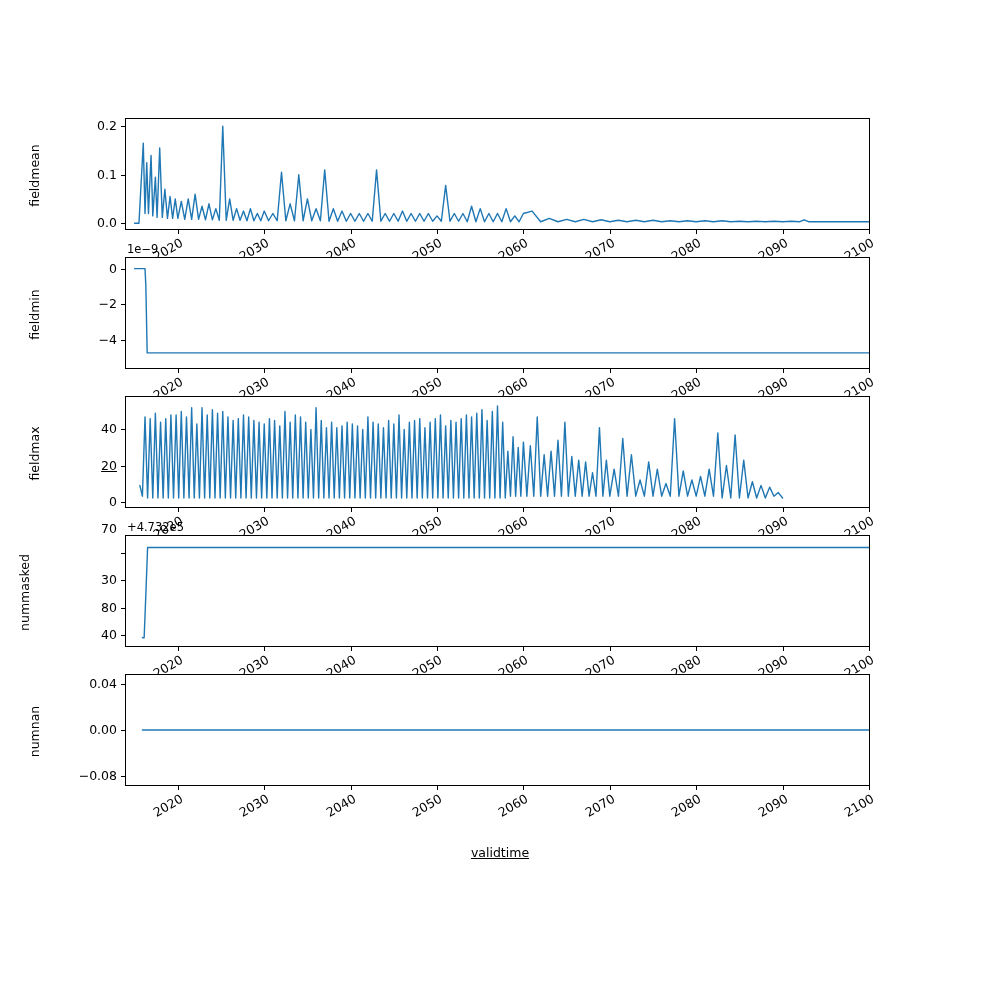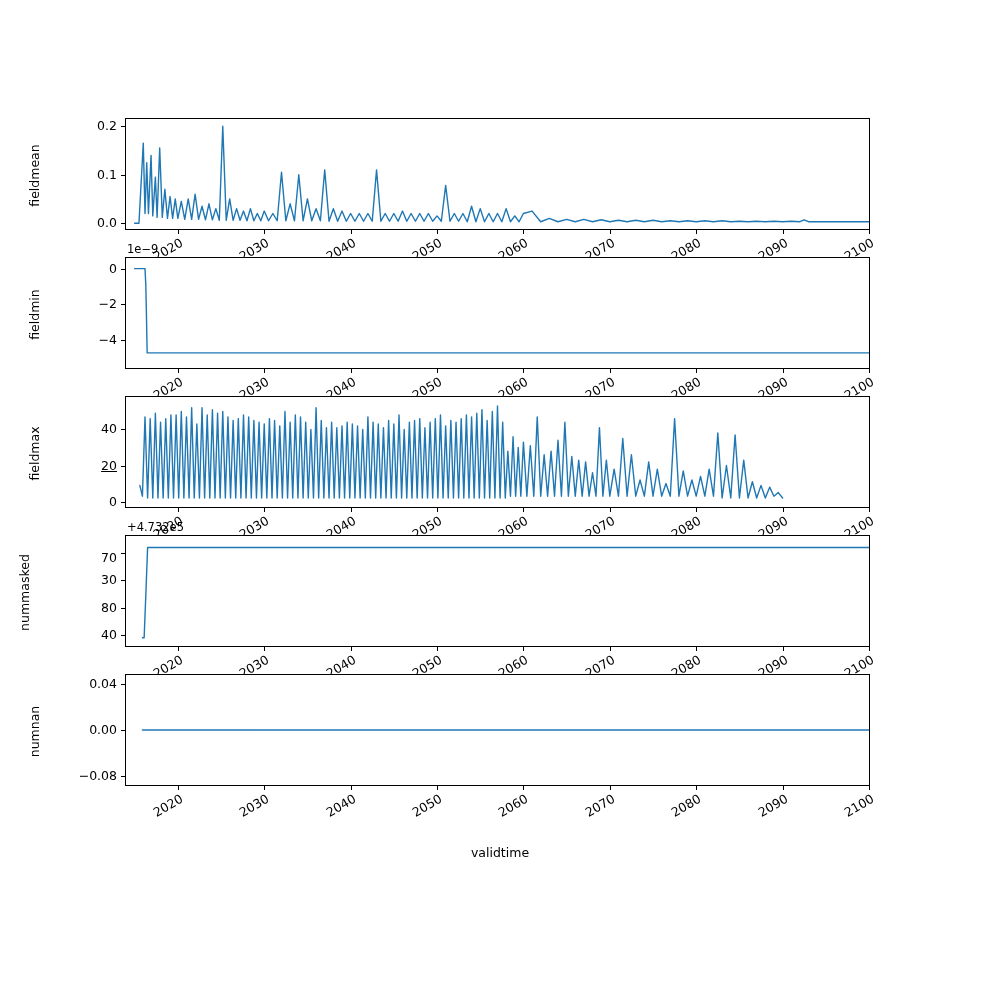--- a/index.html
+++ b/index.html
@@ -221,21 +221,21 @@
   </div>
   <div class="ylabel" style="left:24px; top:585px; width:120px; text-align:center; transform: translateX(-60px) rotate(-90deg);">nummasked</div>
   <div class="offset-label" style="left:127px; top:520px;">+4.732e5</div>
   <div id="yticks-3">
       <div class="ytick" style="left: 47px; width: 70px; top: 627px;">40</div>
       <div class="ytick-mark" style="left: 121px; top: 635px;"></div>
       <div class="ytick" style="left: 47px; width: 70px; top: 599.5px;">80</div>
       <div class="ytick-mark" style="left: 121px; top: 607.5px;"></div>
       <div class="ytick" style="left: 47px; width: 70px; top: 572px;">30</div>
       <div class="ytick-mark" style="left: 121px; top: 580px;"></div>
-      <div class="ytick" style="left: 47px; width: 70px; top: 550px;">70</div>
+      <div class="ytick" style="left: 47px; width: 70px; top: 521px;">70</div>
       <div class="ytick-mark" style="left: 121px; top: 552.5px;"></div>
     </div>
   <div id="xticks-3">
       <div class="xtick-mark" style="left: 177.837px; top: 647px;"></div>
       <div class="xtick-rot" style="left: 143.837px; top: 652px; width: 34px; text-align: right;">2020</div>
       <div class="xtick-mark" style="left: 264.233px; top: 647px;"></div>
       <div class="xtick-rot" style="left: 230.233px; top: 652px; width: 34px; text-align: right;">2030</div>
       <div class="xtick-mark" style="left: 350.628px; top: 647px;"></div>
       <div class="xtick-rot" style="left: 316.628px; top: 652px; width: 34px; text-align: right;">2040</div>
       <div class="xtick-mark" style="left: 437.023px; top: 647px;"></div>
@@ -282,15 +282,15 @@
       <div class="xtick-mark" style="left: 609.814px; top: 786px;"></div>
       <div class="xtick-rot" style="left: 575.814px; top: 791px; width: 34px; text-align: right;">2070</div>
       <div class="xtick-mark" style="left: 696.209px; top: 786px;"></div>
       <div class="xtick-rot" style="left: 662.209px; top: 791px; width: 34px; text-align: right;">2080</div>
       <div class="xtick-mark" style="left: 782.605px; top: 786px;"></div>
       <div class="xtick-rot" style="left: 748.605px; top: 791px; width: 34px; text-align: right;">2090</div>
       <div class="xtick-mark" style="left: 869px; top: 786px;"></div>
       <div class="xtick-rot" style="left: 835px; top: 791px; width: 34px; text-align: right;">2100</div>
     </div>
 
-  <div class="xlabel" style="top:845px;">validtime</div>
+  <div class="xlabel" style="top:845px;text-decoration:underline;">validtime</div>
 
 </div>
 
 </body></html>

